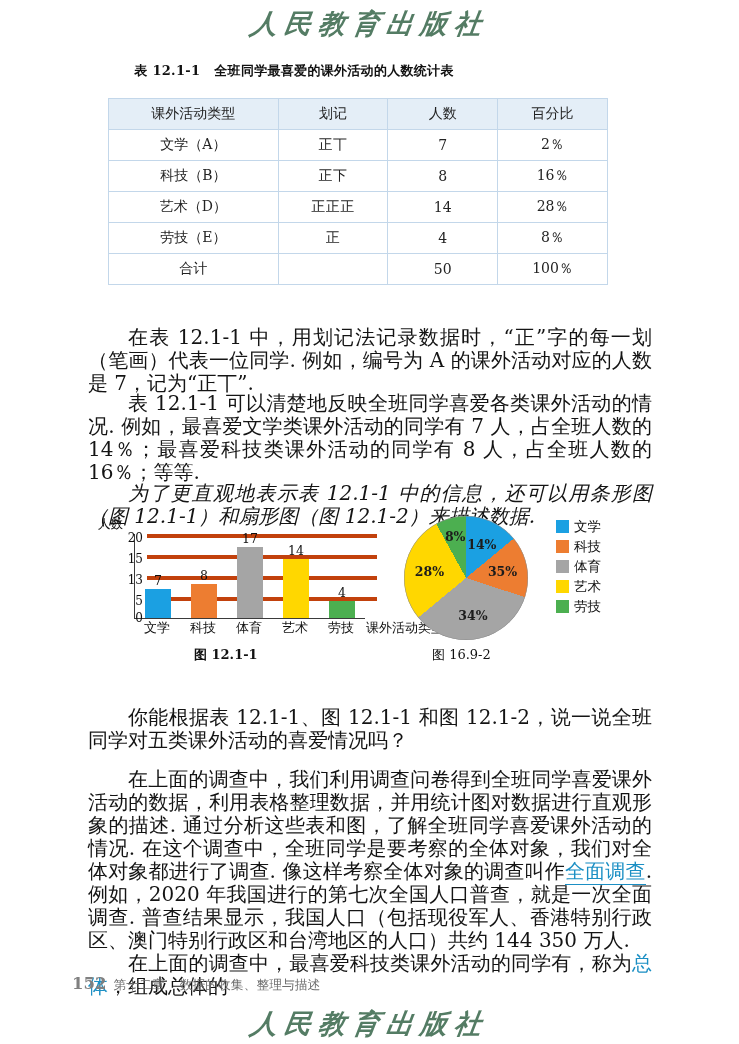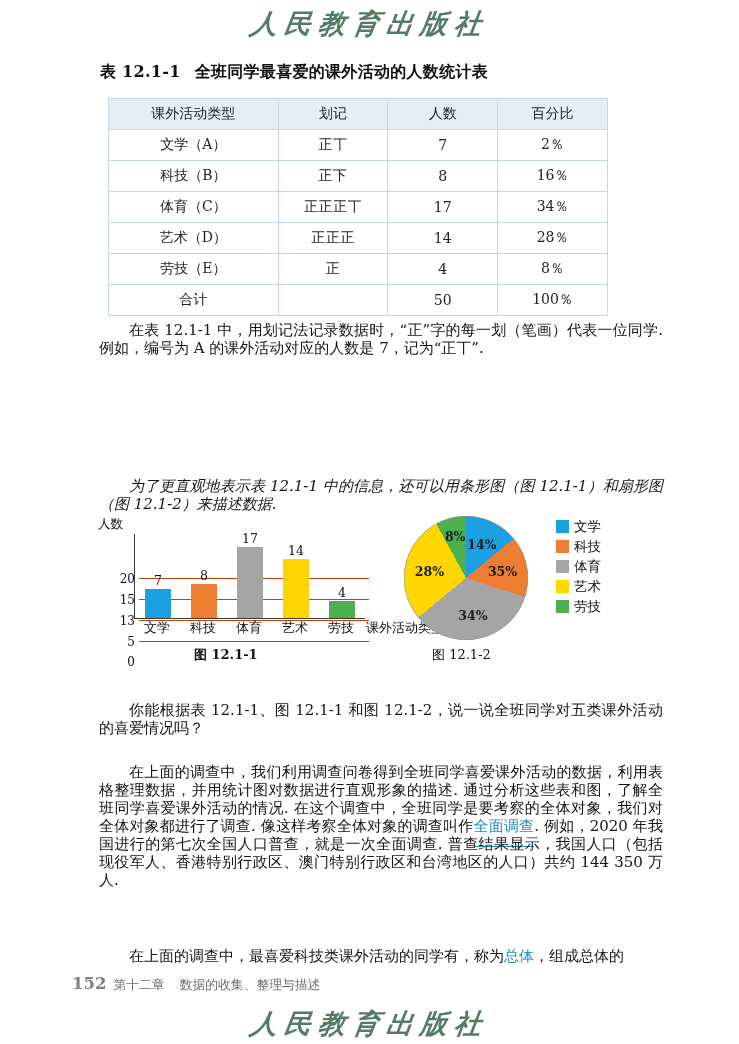--- a/index.html
+++ b/index.html
@@ -43,21 +43,21 @@
     width: 739px;
     height: 1044px;
   }
 
   .table-caption {
     position: absolute;
     top: 62px;
     left: 0;
     width: 588px;
     text-align: center;
-    font-size: 16px;
+    font-size: 13px;
     font-weight: 700;
     letter-spacing: 0.3px;
     color: #111;
   }
   .table-caption .cap-num { margin-right: 14px; }
 
   
   .stat-table {
     position: absolute;
     top: 98px;
@@ -83,32 +83,31 @@
   .stat-table col.c2 { width: 110px; }
   .stat-table col.c3 { width: 110px; }
   .stat-table col.c4 { width: 110px; }
   .tally { letter-spacing: 0.5px; }
 
   
   .para {
     position: absolute;
     left: 88px;
     width: 564px;
-    font-size: 15px;
-    line-height: 18px;
+    font-size: 20px;
+    line-height: 23px;
     text-align: justify;
     text-justify: inter-ideograph;
     text-indent: 2em;
     color: #141414;
-    margin-left: 11px;
   }
   .term-def {
     color: #1b8fc4;
     border-bottom: 1.5px solid #1b8fc4;
-    padding-bottom: 11px;
+    padding-bottom: 1px;
   }
   .term-hl { color: #1b8fc4; }
 
   
   .figures {
     position: absolute;
     left: 88px;
     top: 512px;
     width: 564px;
     height: 160px;
@@ -133,25 +132,24 @@
     position: absolute;
     left: 36px;
     top: 16px;
     width: 230px;
     height: 84px;
     border-left: 1.6px solid #3a3a3a;
     border-bottom: 1.6px solid #3a3a3a;
   }
   .bc-grid {
     position: absolute;
-    left: 4px;
+    left: 12px;
     width: 100%;
     height: 0;
-    border-top: 1px solid #c2410c;
-    margin-top: 44px;
+    border-top: 4px solid #c2410c;
   }
   .bc-ytick {
     position: absolute;
     right: 100%;
     margin-right: 4px;
     transform: translateY(-50%);
     font-size: 12px;
     color: #111;
     white-space: nowrap;
   }
@@ -313,26 +311,20 @@
         <td>7</td>
         <td>2％</td>
       </tr>
       <tr>
         <td>科技（B）</td>
         <td class="tally">正下</td>
         <td>8</td>
         <td>16％</td>
       </tr>
       <tr>
-        <td>体育（C）</td>
-        <td class="tally">正正正丅</td>
-        <td>17</td>
-        <td>34％</td>
-      </tr>
-      <tr>
         <td>艺术（D）</td>
         <td class="tally">正正正</td>
         <td>14</td>
         <td>28％</td>
       </tr>
       <tr>
         <td>劳技（E）</td>
         <td class="tally">正</td>
         <td>4</td>
         <td>8％</td>
@@ -340,20 +332,21 @@
       <tr>
         <td>合计</td>
         <td class="tally"></td>
         <td>50</td>
         <td>100％</td>
       </tr>
     </tbody>
   </table>
 
   <p class="para" style="top:306px;">在表 12.1-1 中，用划记法记录数据时，“正”字的每一划（笔画）代表一位同学. 例如，编号为 A 的课外活动对应的人数是 7，记为“正丅”.</p>
+  <p class="para" style="top:372px;">表 12.1-1 可以清楚地反映全班同学喜爱各类课外活动的情况. 例如，最喜爱文学类课外活动的同学有 7 人，占全班人数的 14％；最喜爱科技类课外活动的同学有 8 人，占全班人数的 16％；等等.</p>
   <p class="para" style="top:462px;font-style:italic;">为了更直观地表示表 12.1-1 中的信息，还可以用条形图（图 12.1-1）和扇形图（图 12.1-2）来描述数据.</p>
 
   <div class="figures">
 
     <div class="barchart">
       <div class="bc-ylabel">人数</div>
       <div class="bc-plot">
         <div class="bc-grid" style="top:0%;">
           <span class="bc-ytick">20</span>
         </div>
@@ -430,21 +423,21 @@
         </div>
         <div class="pl-row">
           <span class="pl-swatch" style="background: rgb(255, 215, 0);"></span>
           <span>艺术</span>
         </div>
         <div class="pl-row">
           <span class="pl-swatch" style="background: rgb(76, 175, 80);"></span>
           <span>劳技</span>
         </div>
       </div>
-      <div class="fig-caption fig2-caption">图 12.1-2</div>
+      <div class="fig-caption fig2-caption">图 16.9-2</div>
     </div>
   </div>
 
   <p class="para" style="top:686px;">你能根据表 12.1-1、图 12.1-1 和图 12.1-2，说一说全班同学对五类课外活动的喜爱情况吗？</p>
 
   <p class="para" style="top:748px;"><span>在上面的调查中，我们利用调查问卷得到全班同学喜爱课外活动的数据，利用表格整理数据，并用统计图对数据进行直观形象的描述. 通过分析这些表和图，了解全班同学喜爱课外活动的情况. 在这个调查中，全班同学是要考察的全体对象，我们对全体对象都进行了调查. 像这样考察全体对象的调查叫作</span><span class="term-def">全面调查</span><span>. 例如，2020 年我国进行的第七次全国人口普查，就是一次全面调查. 普查结果显示，我国人口（包括现役军人、香港特别行政区、澳门特别行政区和台湾地区的人口）共约 144 350 万人.</span></p>
 
   <p class="para" style="top:932px;"><span>在上面的调查中，最喜爱科技类课外活动的同学有，称为</span><span class="term-hl">总体</span><span>，组成总体的</span></p>
 
   <div class="footer">

